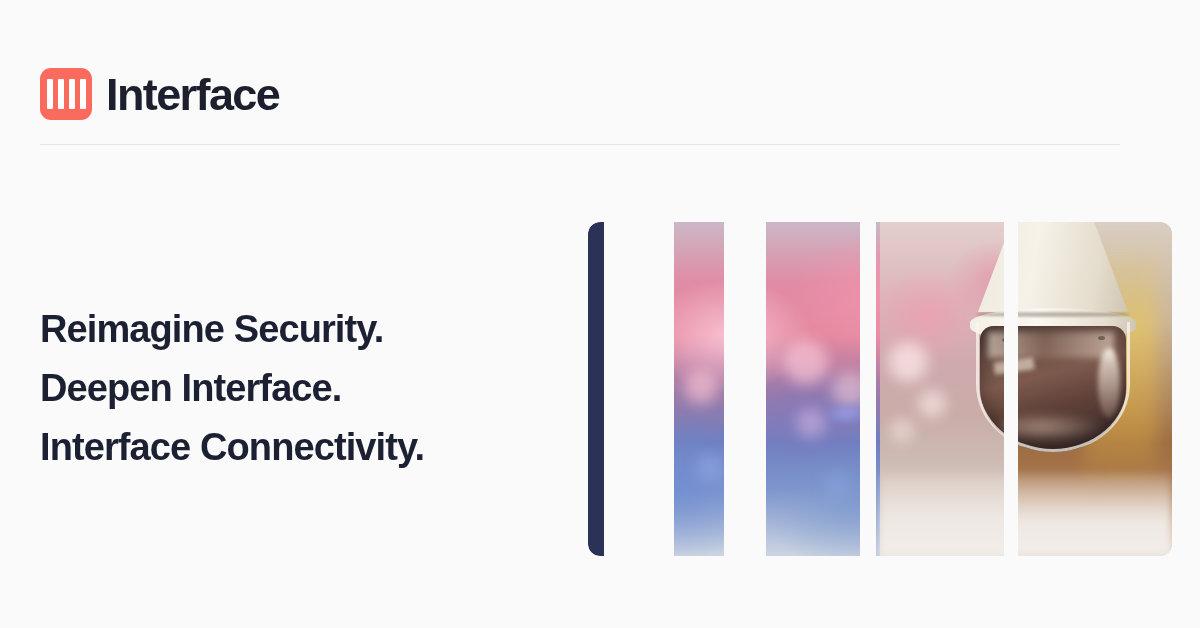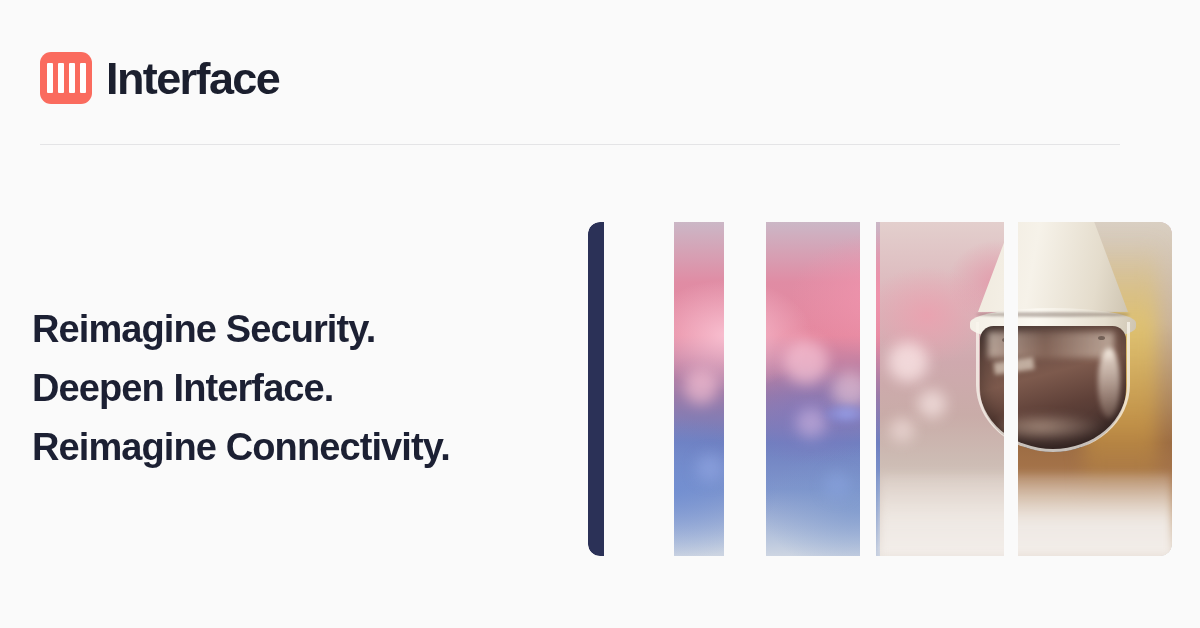--- a/index.html
+++ b/index.html
@@ -6,21 +6,21 @@
   * { margin:0; padding:0; box-sizing:border-box; }
   html, body {
     width:1200px; height:628px;
     background:#fafafa;
     font-family:"Liberation Sans", sans-serif;
     overflow:hidden;
   }
   .page { position:relative; width:1200px; height:628px; background:#fafafa; }
 
   
-  .header { position:absolute; left:40px; top:52px; display:flex; align-items:center; gap:14px; }
+  .header { position:absolute; left:40px; top:68px; display:flex; align-items:center; gap:14px; }
   .logo-mark {
     width:52px; height:52px; border-radius:11px;
     background:#fa6b5e;
     display:flex; align-items:center; justify-content:center; gap:5px;
     flex-shrink:0;
   }
   .logo-mark .bar { width:6px; height:30px; background:#ffffff; border-radius:1px; }
   .logo-word {
     font-size:45px; font-weight:bold; color:#1b1f2e;
     letter-spacing:-1.6px; line-height:1;
@@ -28,21 +28,21 @@
   }
 
   
   .divider {
     position:absolute; left:40px; top:144px; width:1080px; height:1px;
     background:#e4e4e6;
   }
 
   
   .headline {
-    position:absolute; left:32px; top:300px; width:560px;
+    position:absolute; left:40px; top:300px; width:560px;
     font-size:38px; font-weight:bold; color:#1c2033;
     line-height:1.55; letter-spacing:-0.9px;
   }
   .headline .line { display:block; white-space:nowrap; }
 
   
   .media {
     position:absolute; left:588px; top:222px; width:584px; height:334px;
     border-radius:12px; overflow:hidden;
   }
@@ -185,21 +185,21 @@
       <span class="bar"></span>
     </div>
     <div class="logo-word">Interface</div>
   </div>
 
   <div class="divider"></div>
 
   <h1 class="headline">
     <span class="line">Reimagine Security.</span>
     <span class="line">Deepen Interface.</span>
-    <span class="line">Reimagine Connectivity.</span>
+    <span class="line">Interface Connectivity.</span>
   </h1>
 
   <div class="media">
 
     <div class="slat slat-navy round-l" style="left:0; width:16px;"></div>
 
     <div class="slat" style="left:86px; width:50px;">
       <div class="photo" style="left:-86px;">
         <div class="sky"></div>
         <div class="bokeh" style="left:96px; top:148px; width:34px; height:34px; background:rgba(255,200,215,.6);"></div>

